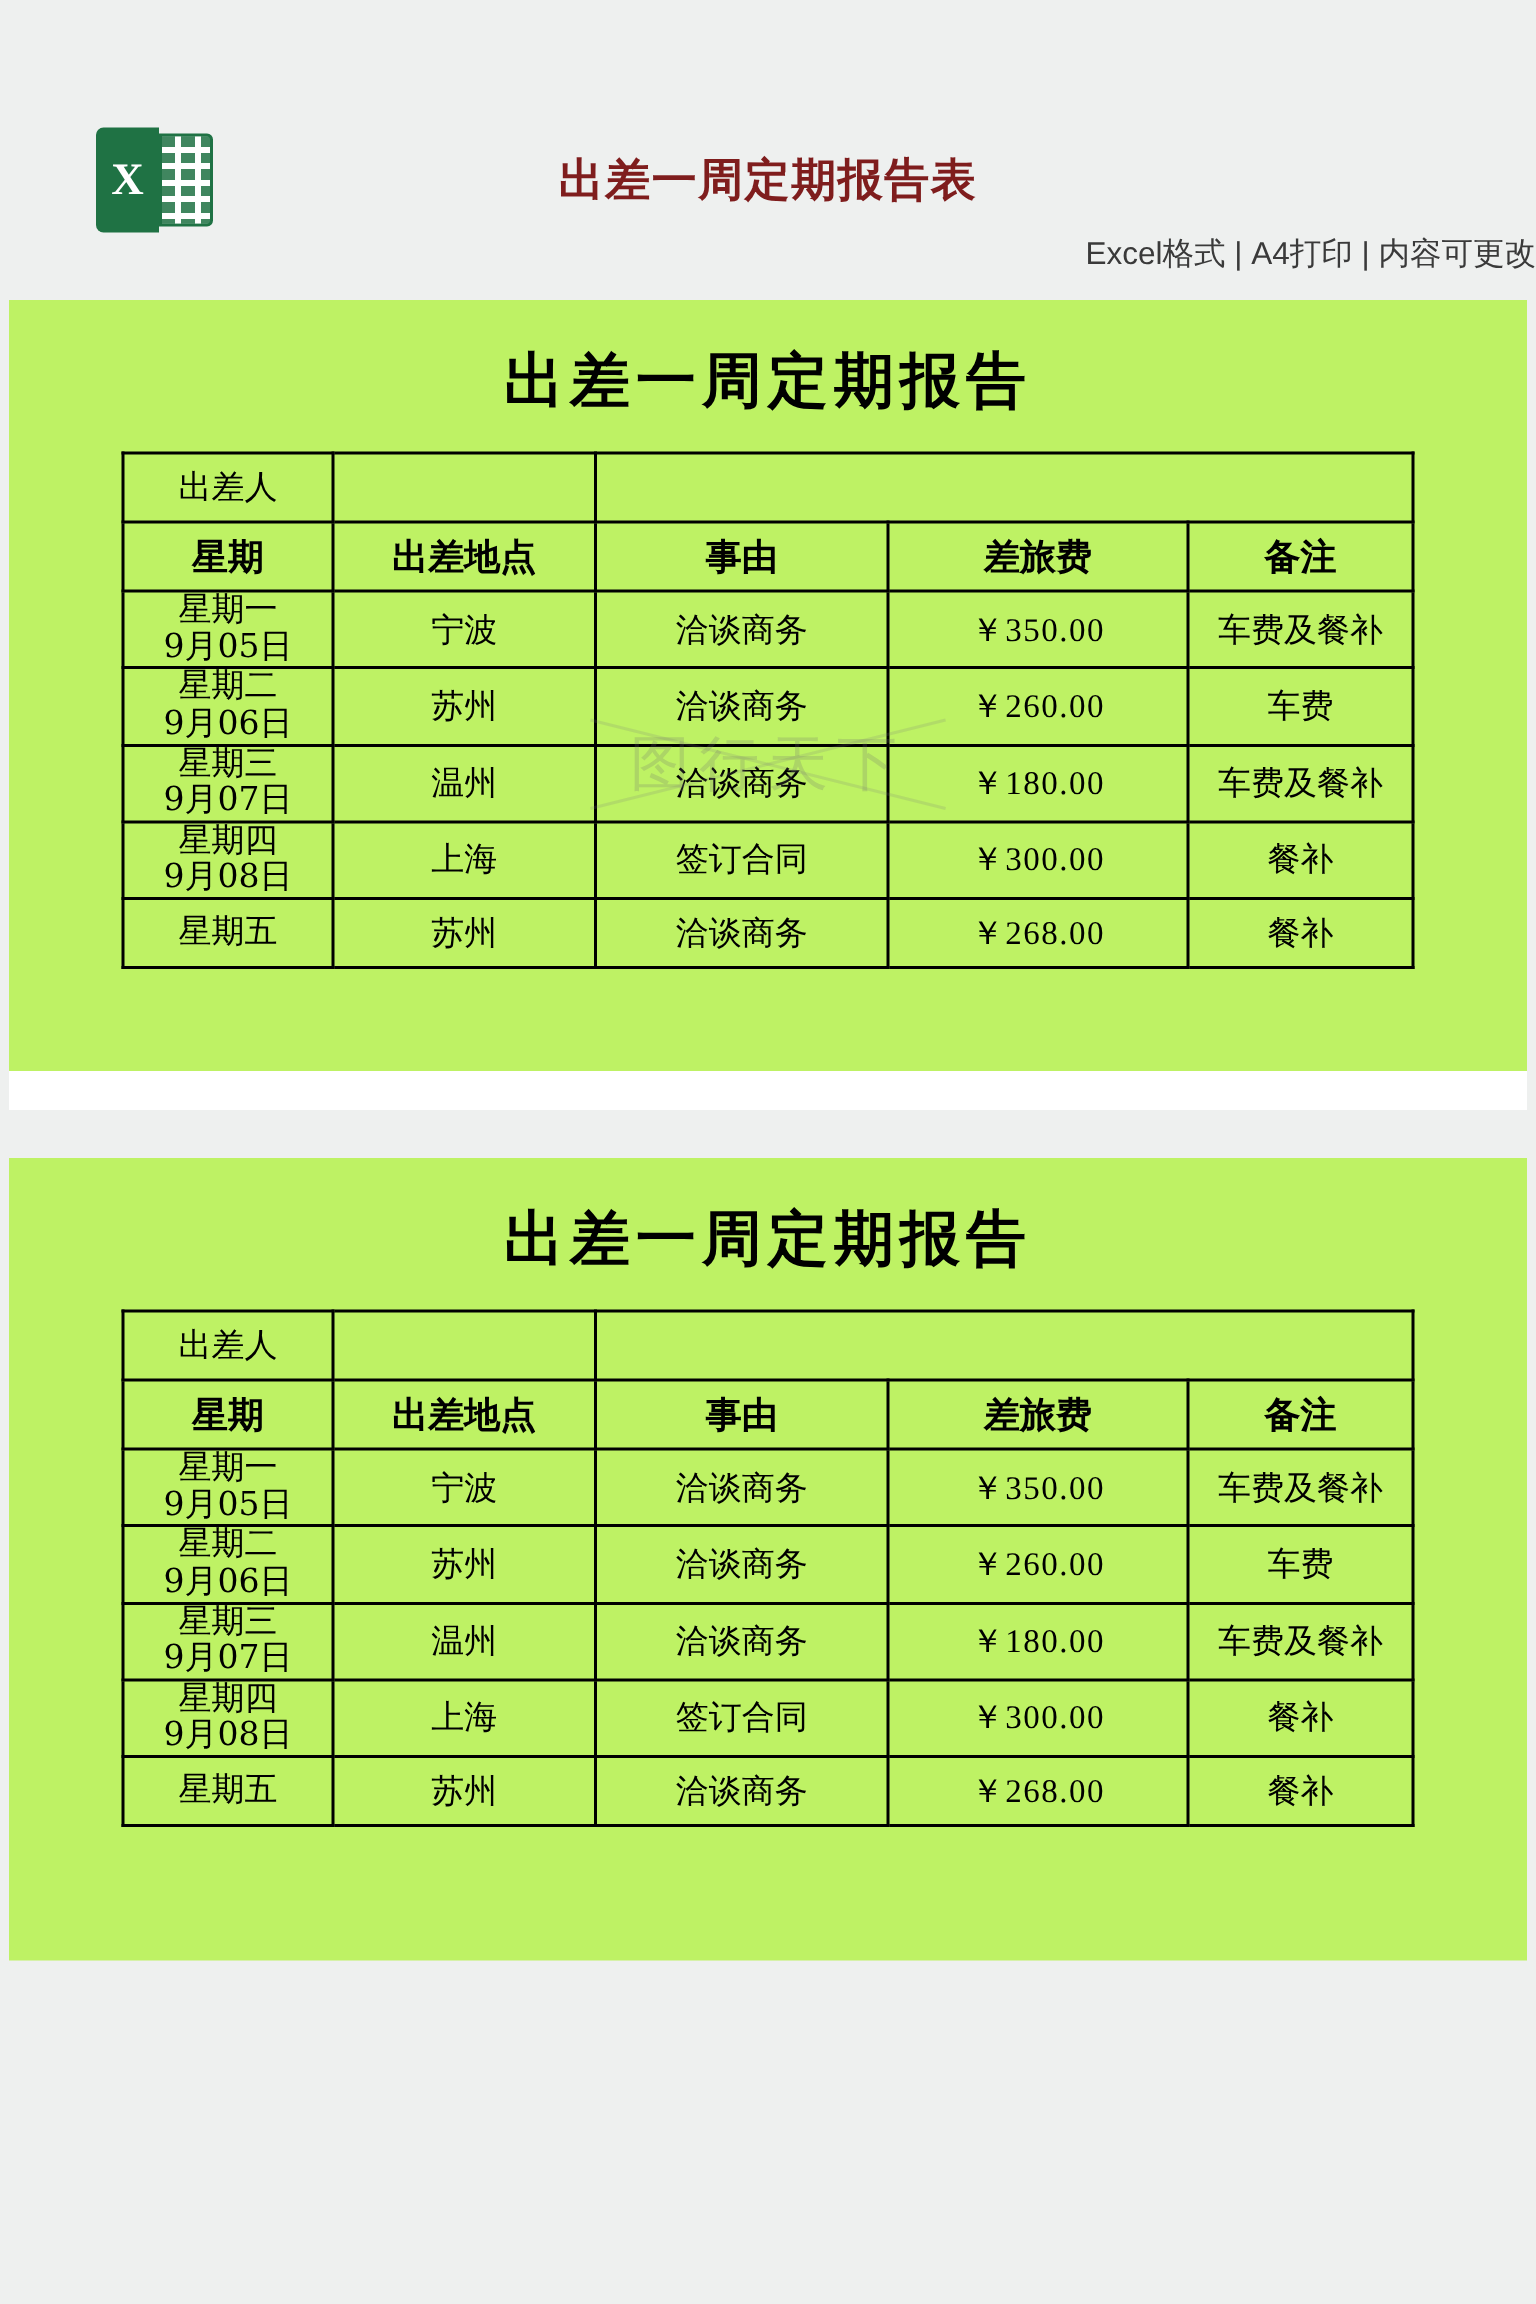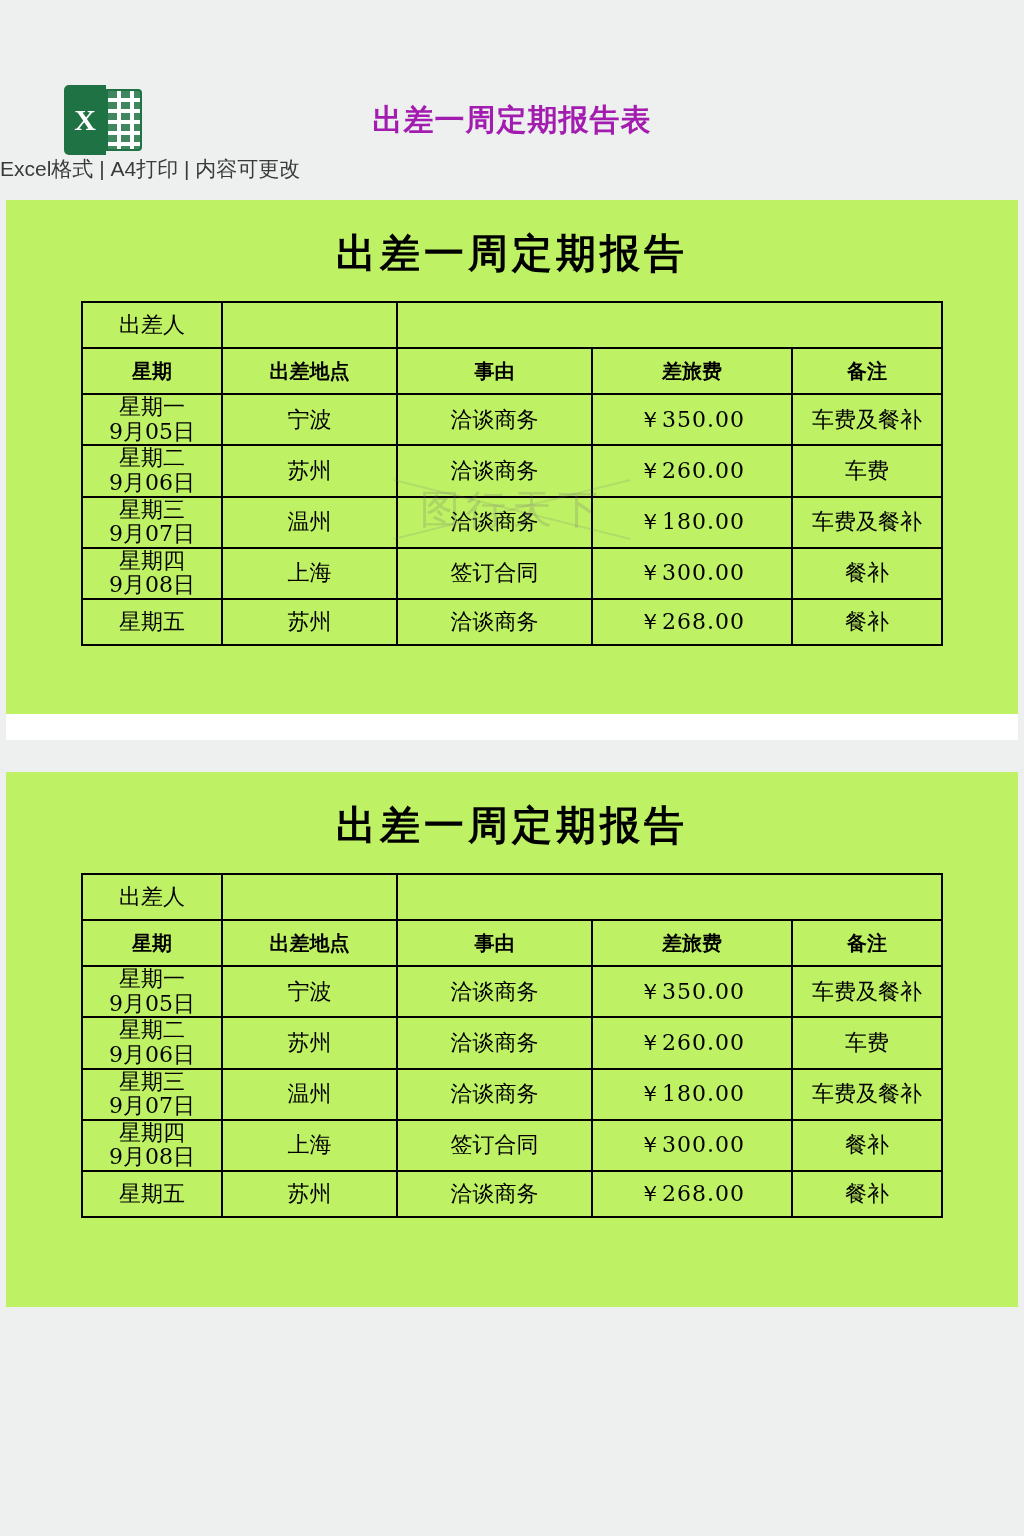--- a/index.html
+++ b/index.html
@@ -65,31 +65,31 @@
     background-blend-mode: lighten;
     opacity: .85;
   }
 
   .header-title {
     position: absolute;
     left: 0;
     right: 0;
     top: 100px;
     text-align: center;
-    color: #a21caf;
+    color: #7f1d1d;
     font-size: 30px;
     font-weight: bold;
     letter-spacing: 1px;
   }
   .header-subtitle {
     position: absolute;
     left: 0;
     right: 0;
     top: 155px;
-    text-align: left;
+    text-align: right;
     color: #3a3a3a;
     font-size: 21px;
   }
 
   
   .preview-card {
     position: relative;
     width: 1012px;
     margin: 0 auto 32px auto;
     background: #bef264;
@@ -123,39 +123,40 @@
     vertical-align: middle;
     font-size: 22px;
     color: #000000;
     padding: 0;
     height: 44px;
     overflow: hidden;
     white-space: nowrap;
   }
   table.report td.bold {
     font-weight: bold;
-    font-size: 20px;
+    font-size: 24px;
     border-radius: 16px;
   }
   .col-a { width: 140px; }
   .col-b { width: 175px; }
   .col-c { width: 195px; }
   .col-d { width: 200px; }
   .col-e { width: 150px; }
 
   td.daycell {
     line-height: 1.12;
     font-size: 21px;
     height: 66px;
   }
   td.daycell .l1,
   td.daycell .l2 { display: block; }
 
   td.money {
     letter-spacing: 1px;
+    font-family: Liberation Serif, serif;
   }
 
   
   .watermark {
     position: absolute;
     left: 50%;
     top: 52%;
     transform: translate(-50%, -50%);
     font-family: "DejaVu Serif", "Liberation Serif", serif;
     font-size: 40px;

